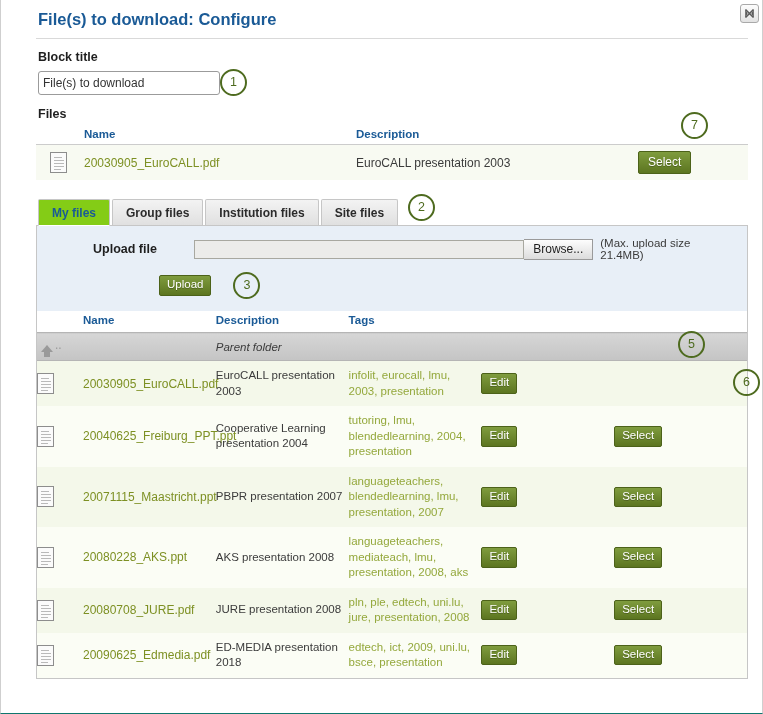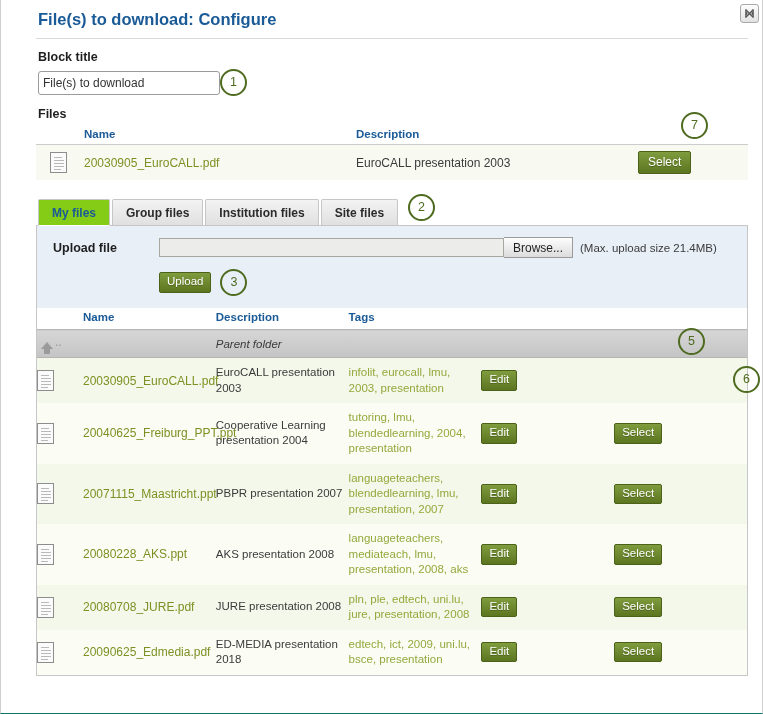--- a/index.html
+++ b/index.html
@@ -210,21 +210,21 @@
   .panel {
     border: 1px solid #c6c6c6;
     border-top: none;
     background: #ffffff;
     padding: 0;
   }
   .upload-area {
     background: #e8eff7;
     padding: 11px 16px 12px 16px;
   }
-  .upload-row { display: flex; align-items: center; }
+  .upload-row { display: flex; align-items: center; margin-left: 40px; }
   .upload-label {
     font-weight: bold;
     font-size: 12.5px;
     color: #1f1f1f;
     width: 106px;
   }
   .fake-file-input {
     width: 345px;
     height: 19px;
     background: #ececea;
@@ -244,21 +244,21 @@
     cursor: pointer;
   }
   .max-size {
     font-size: 11.5px;
     color: #3b3b3b;
     margin-left: 7px;
   }
   .upload-btn-row {
     display: flex;
     align-items: center;
-    gap: 9px;
+    gap: 22px;
     margin: 11px 0 0 106px;
   }
 
   
   .breadcrumb {
     display: flex;
     align-items: center;
     gap: 6px;
     padding: 9px 0 8px 9px;
   }

